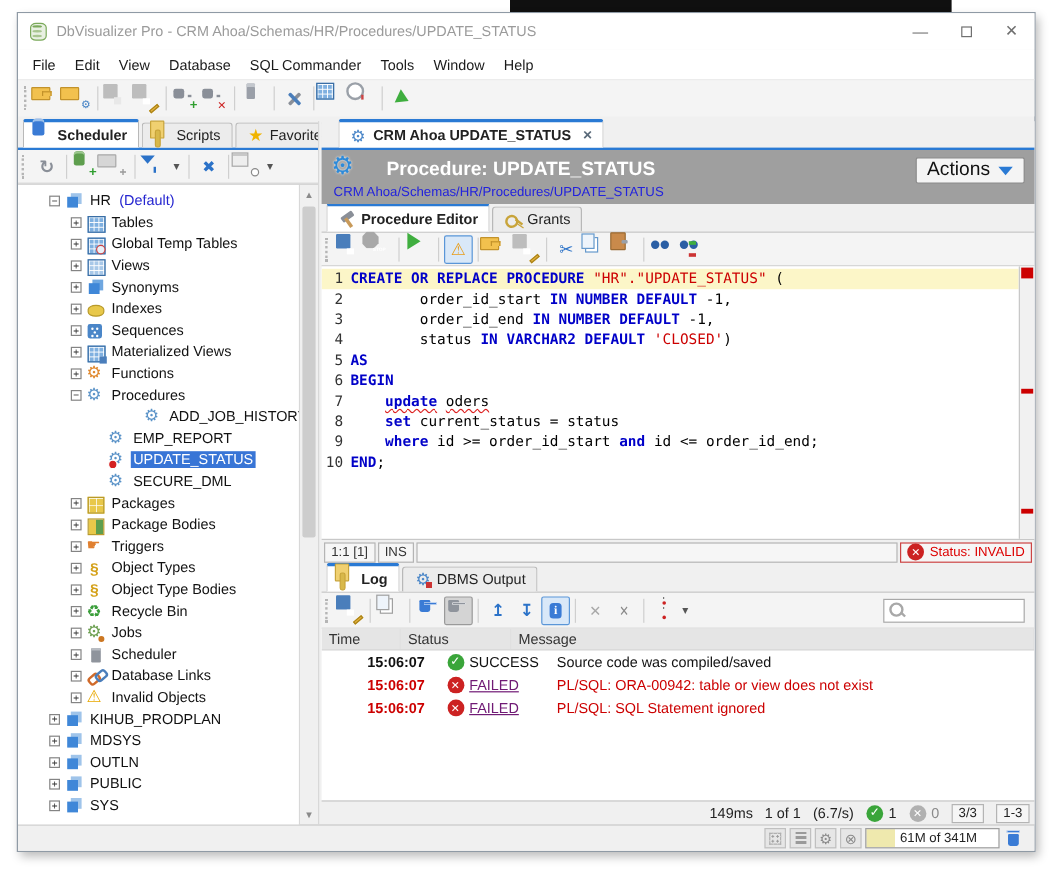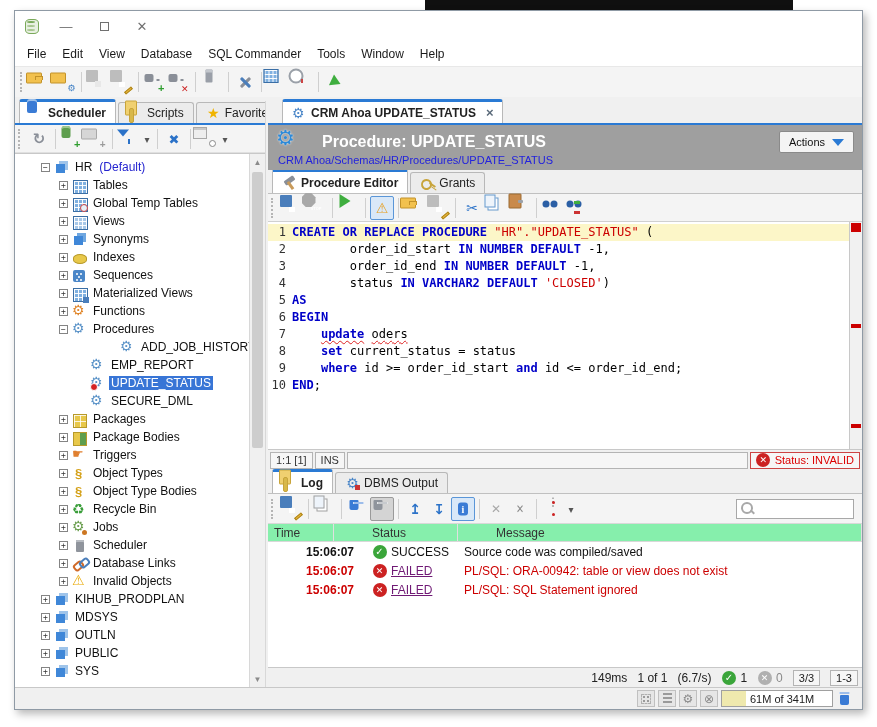--- a/index.html
+++ b/index.html
@@ -153,21 +153,21 @@
   .sbtn{height:16px;display:flex;align-items:center;justify-content:center;color:#8a8a8a;font-size:8px;}
   .strack{flex:1;position:relative;}
   .sthumb{position:absolute;left:2px;right:2px;top:2px;height:55%;background:#cdcdcd;border-radius:2px;}
   
   .objtab-row{padding-left:14px;}
   .grayhdr{background:#9f9f9f;flex:0 0 auto;padding:4px 8px 4px 8px;position:relative;}
   .grayhdr .line1{display:flex;align-items:flex-end;gap:24px;}
   .hdr-gear{width:22px;height:22px;position:relative;}
   .hdr-gear::before{content:"⚙";position:absolute;left:0;top:-3px;font-size:21px;color:#2e8ad8;text-shadow:0 0 2px #fff;}
   .hdr-title{color:#fff;font-weight:bold;font-size:16px;}
-  .actions-btn{position:absolute;right:8px;top:6px;height:22px;background:#f4f4f4;border:1px solid #8a8a8a;border-radius:2px;display:flex;align-items:center;gap:7px;padding:0 9px;font-size:11px;color:#111;}
+  .actions-btn{position:absolute;right:8px;top:6px;height:22px;background:#f4f4f4;border:1px solid #8a8a8a;border-radius:2px;display:flex;align-items:center;gap:7px;padding:0 9px;font-size:16px;color:#111;}
   .actions-btn .arr{width:0;height:0;border-left:6px solid transparent;border-right:6px solid transparent;border-top:7px solid #2a7ad4;}
   .breadcrumb{color:#2222dd;font-size:11px;margin:3px 0 0 2px;}
   .editor-tabrow{border-bottom:1px solid #c0c0c0;background:#f0f0f0;}
   .editor-toolbar{height:28px;background:#f4f4f4;display:flex;align-items:center;border-bottom:1px solid #d0d0d0;flex:0 0 auto;}
   
   .editor{height:228px;background:#fff;display:flex;flex:0 0 auto;border-bottom:1px solid #c8c8c8;position:relative;font-family:"DejaVu Sans Mono",monospace;font-size:12px;line-height:17px;}
   .codecol{flex:1;overflow:hidden;padding-top:2px;}
   .cline{display:flex;height:17px;white-space:pre;}
   .cline.current{background:#fcf6c8;}
   .lnum{width:24px;text-align:right;padding-right:6px;color:#333;flex:0 0 auto;}
@@ -184,21 +184,21 @@
   .sbox{height:17px;border:1px solid #b4b4b4;background:#f6f6f6;display:flex;align-items:center;padding:0 5px;font-size:11px;color:#333;}
   .sbox.grow{flex:1;}
   .sbox.invalid{border-color:#cc4444;color:#dd0000;gap:4px;}
   
   .log-tabrow{border-bottom:1px solid #c0c0c0;background:#f0f0f0;}
   .log-toolbar{height:30px;background:#f4f4f4;display:flex;align-items:center;flex:0 0 auto;border-bottom:1px solid #d8d8d8;}
   .search{margin-left:auto;margin-right:8px;width:118px;height:20px;border:1px solid #a8a8a8;background:#fff;display:flex;align-items:center;padding:0 3px;gap:2px;}
   .search input{border:none;outline:none;flex:1;min-width:0;font-size:11px;font-family:inherit;background:transparent;}
   .logtable{flex:1;background:#fff;display:flex;flex-direction:column;min-height:0;overflow:hidden;}
   .lrow{display:flex;height:19px;align-items:center;flex:0 0 auto;}
-  .lrow.hdr{background:#86efac;border-bottom:1px solid #d8d8d8;color:#333;height:18px;gap:32px;}
+  .lrow.hdr{background:#e5e5e5;border-bottom:1px solid #d8d8d8;color:#333;height:18px;}
   .lc{padding:0 6px;white-space:nowrap;overflow:hidden;}
   .lc.time{width:66px;flex:0 0 auto;}
   .lc.status{width:92px;flex:0 0 auto;display:flex;align-items:center;gap:4px;}
   .lc.msg{flex:1;}
   .lrow.hdr .lc{border-right:1px solid #e0e0e0;height:100%;display:flex;align-items:center;}
   .lrow.ok .time{font-weight:bold;}
   .lrow.err .time{font-weight:bold;color:#cc0000;}
   .lrow.err .stxt{color:#701a75;text-decoration:underline;}
   .lrow.err .msg{color:#cc0000;}
   
@@ -216,20 +216,21 @@
 </style>
 </head>
 <body>
 
 <div class="desktop-strip"></div>
 
 <div class="win">
 
   <div class="titlebar">
     <span class="app-icon"></span>
+    <span class="title-text">DbVisualizer Pro - CRM Ahoa/Schemas/HR/Procedures/UPDATE_STATUS</span>
     <div class="win-controls">
       <span class="win-btn">—</span>
       <span class="win-btn">
           <span class="max"></span>
         </span>
       <span class="win-btn">✕</span>
     </div>
   </div>
 
   <div class="menubar" id="menu-bar">

